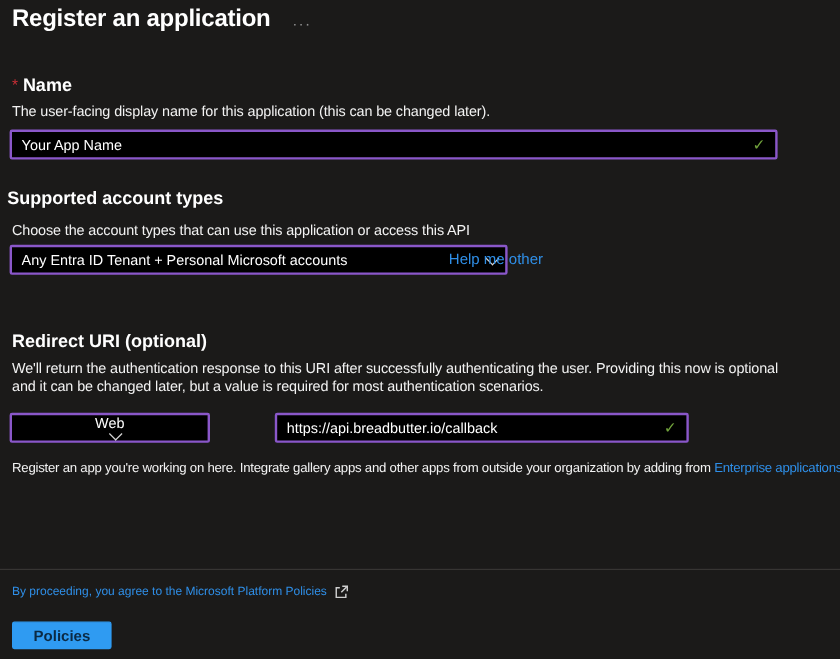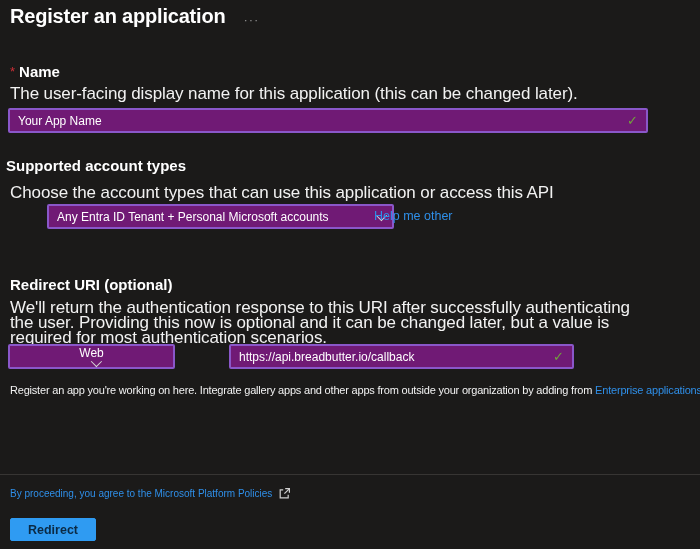--- a/index.html
+++ b/index.html
@@ -14,26 +14,26 @@
   .abs { position:absolute; }
 
   
   #header { left:10px; top:5px; display:flex; align-items:center; gap:18px; }
   #page-title { font-size:20px; font-weight:700; letter-spacing:-0.2px; }
   #more-options { margin-top:6px; color:#8f8f8f; font-size:13px; letter-spacing:1px; cursor:pointer; line-height:1; }
 
   
   .section-label { font-size:15px; font-weight:700; color:#ffffff; }
   .req { color:#cc2f36; margin-right:4px; font-size:13px; vertical-align:1px; }
-  .desc { font-size:17px; color:#f2f2f2; line-height:15px; letter-spacing:-0.1px; }
+  .desc { font-size:12px; color:#f2f2f2; line-height:15px; letter-spacing:-0.1px; }
 
   
   .control {
     display:flex; align-items:center;
-    background:#701a75;
+    background:#000000;
     border:2px solid #8a57c9;
     border-radius:2px;
     height:25px;
     padding:0 8px;
   }
   .control input {
     flex:1; min-width:0;
     background:transparent; border:none; outline:none;
     color:#ffffff; font-size:12px;
     font-family:"Liberation Sans", sans-serif;
@@ -68,21 +68,21 @@
     cursor:pointer;
     display:flex; align-items:center;
   }
 
   
   #name-label   { left:10px; top:63px; }
   #name-desc    { left:10px; top:86px; }
   #name-input   { left:8px;  top:108px; width:640px; }
   #acct-label   { left:6px; top:157px; }
   #acct-desc    { left:10px; top:185px; }
-  #acct-select  { left:8px;  top:204px; width:347px;margin-left:39px; }
+  #acct-select  { left:8px;  top:204px; width:415px; }
   #help-link    { left:374px; top:209px; }
   #redir-label  { left:10px; top:276px; }
   #redir-desc   { left:10px; top:300px; width:640px; }
   #platform-select { left:8px; top:344px; width:167px;flex-direction:column; }
   #uri-input    { left:185px; top:344px; width:345px;margin-left:44px; }
   #note-row     { left:10px; top:384px; width:690px; }
 </style>
 </head>
 <body>
 
@@ -129,15 +129,15 @@
 
   <div class="abs" id="policy-row">
     <span class="link">By proceeding, you agree to the Microsoft Platform Policies</span>
     <svg width="13" height="13" viewBox="0 0 13 13" fill="none" stroke="#cfcfcf" stroke-width="1.2">
       <path d="M5.2 2.8 H2.2 V10.8 H10.2 V7.8"></path>
       <path d="M7.2 1.6 H11.4 V5.8"></path>
       <path d="M11.2 1.8 L6.4 6.6"></path>
     </svg>
   </div>
 
-  <button class="abs" id="register-btn">Redirect</button>
+  <button class="abs" id="register-btn">Policies</button>
 
 </div>
 
 </body></html>

